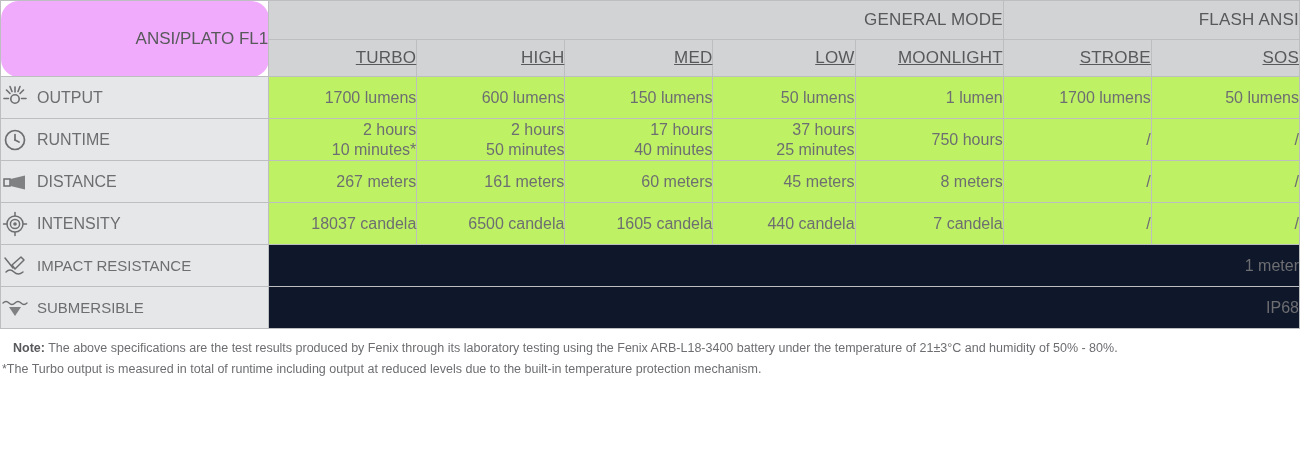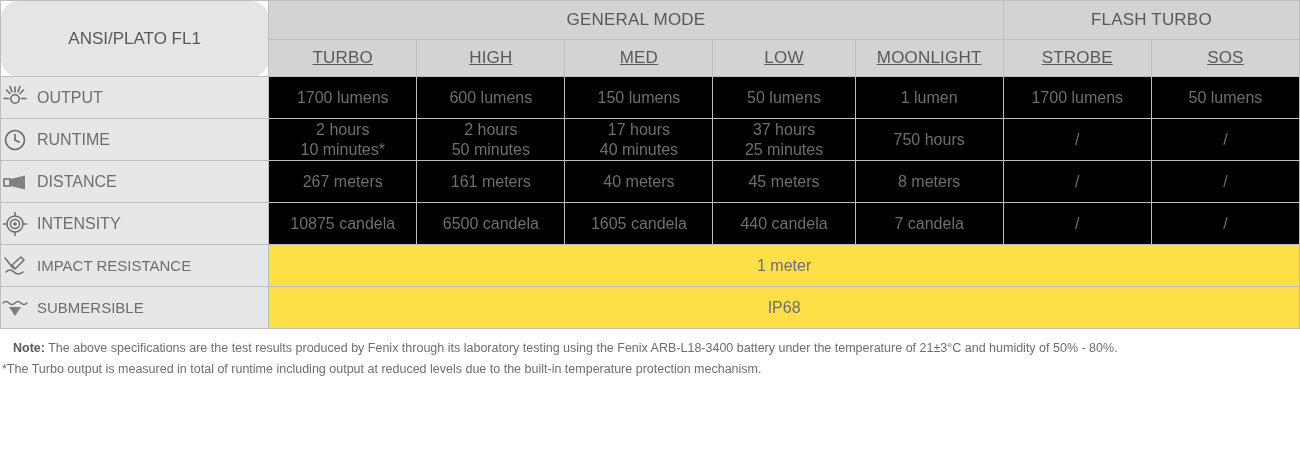--- a/index.html
+++ b/index.html
@@ -19,34 +19,34 @@
     position: relative;
   }
   table.spec {
     border-collapse: collapse;
     width: 1300px;
     table-layout: fixed;
   }
   table.spec td, table.spec th {
     border: 1px solid #bcbec0;
     padding: 0;
-    text-align: center;
+    text-align: right;
     vertical-align: middle;
     font-weight: normal;
   }
   
   .hdr-grey {
     background: #d1d3d4;
     color: #58595b;
     font-weight: bold;
     font-size: 17px;
     letter-spacing: 0.2px;
   }
   .hdr-title {
-    background: #e5e5e5;
+    background: #f0abfc;
     color: #58595b;
     font-weight: bold;
     font-size: 17px;
     border-radius: 18px;
   }
   .hdr-mode {
     height: 38px;
   }
   .hdr-sub {
     height: 36px;
@@ -73,30 +73,30 @@
     flex: 0 0 28px;
     display: inline-flex;
     align-items: center;
     justify-content: center;
   }
   .rowlabel .txt {
     white-space: nowrap;
   }
   .smalllbl .txt { font-size: 15px; }
   td.val {
-    background: #000000;
+    background: #bef264;
     font-size: 16px;
     color: #6d6e71;
     line-height: 1.25;
     height: 41px;
     padding: 3px 2px;
   }
   td.val .two-line span { display: block; }
   td.span-all {
-    background: #fde047;
+    background: #0f172a;
     font-size: 16px;
     color: #6d6e71;
     height: 41px;
   }
   .notes {
     padding: 10px 2px 0 2px;
     font-size: 12.5px;
     color: #6d6e71;
     line-height: 1.5;
   }
@@ -117,21 +117,21 @@
       <col style="width:148px">
       <col style="width:142px">
       <col style="width:148px">
       <col style="width:148px">
       <col style="width:148px">
     </colgroup>
     <thead>
       <tr>
         <th class="hdr-title" rowspan="2">ANSI/PLATO FL1</th>
         <th class="hdr-grey hdr-mode" colspan="5">GENERAL MODE</th>
-        <th class="hdr-grey hdr-mode" colspan="2">FLASH TURBO</th>
+        <th class="hdr-grey hdr-mode" colspan="2">FLASH ANSI</th>
       </tr>
       <tr>
         <th class="hdr-grey hdr-sub">TURBO</th>
         <th class="hdr-grey hdr-sub">HIGH</th>
         <th class="hdr-grey hdr-sub">MED</th>
         <th class="hdr-grey hdr-sub">LOW</th>
         <th class="hdr-grey hdr-sub">MOONLIGHT</th>
         <th class="hdr-grey hdr-sub">STROBE</th>
         <th class="hdr-grey hdr-sub">SOS</th>
       </tr>
@@ -216,21 +216,21 @@
               <svg width="28" height="28" viewBox="0 0 28 28">
                 <rect x="3" y="11" width="6" height="7" fill="none" stroke="#6d6e71" stroke-width="1.5"></rect>
                 <polygon points="9.5,11 24,7.5 24,21.5 9.5,18" fill="#6d6e71" opacity="0.85"></polygon>
               </svg>
             </span>
             <span class="txt">DISTANCE</span>
           </div>
         </td>
         <td class="val">267 meters</td>
         <td class="val">161 meters</td>
-        <td class="val">40 meters</td>
+        <td class="val">60 meters</td>
         <td class="val">45 meters</td>
         <td class="val">8 meters</td>
         <td class="val">/</td>
         <td class="val">/</td>
       </tr>
 
       <tr>
         <td class="rowlabel">
           <div class="lbl-inner">
             <span class="ico">
@@ -242,21 +242,21 @@
                   <line x1="14" y1="2.5" x2="14" y2="5.5"></line>
                   <line x1="14" y1="22.5" x2="14" y2="25.5"></line>
                   <line x1="2.5" y1="14" x2="5.5" y2="14"></line>
                   <line x1="22.5" y1="14" x2="25.5" y2="14"></line>
                 </g>
               </svg>
             </span>
             <span class="txt">INTENSITY</span>
           </div>
         </td>
-        <td class="val">10875 candela</td>
+        <td class="val">18037 candela</td>
         <td class="val">6500 candela</td>
         <td class="val">1605 candela</td>
         <td class="val">440 candela</td>
         <td class="val">7 candela</td>
         <td class="val">/</td>
         <td class="val">/</td>
       </tr>
 
       <tr>
         <td class="rowlabel smalllbl">

